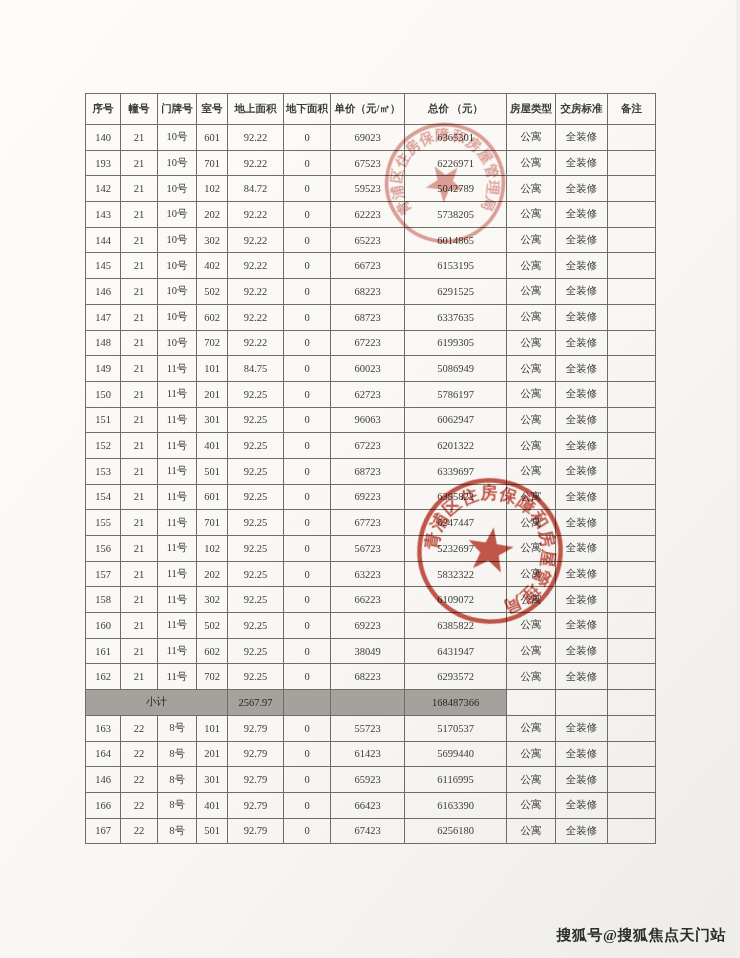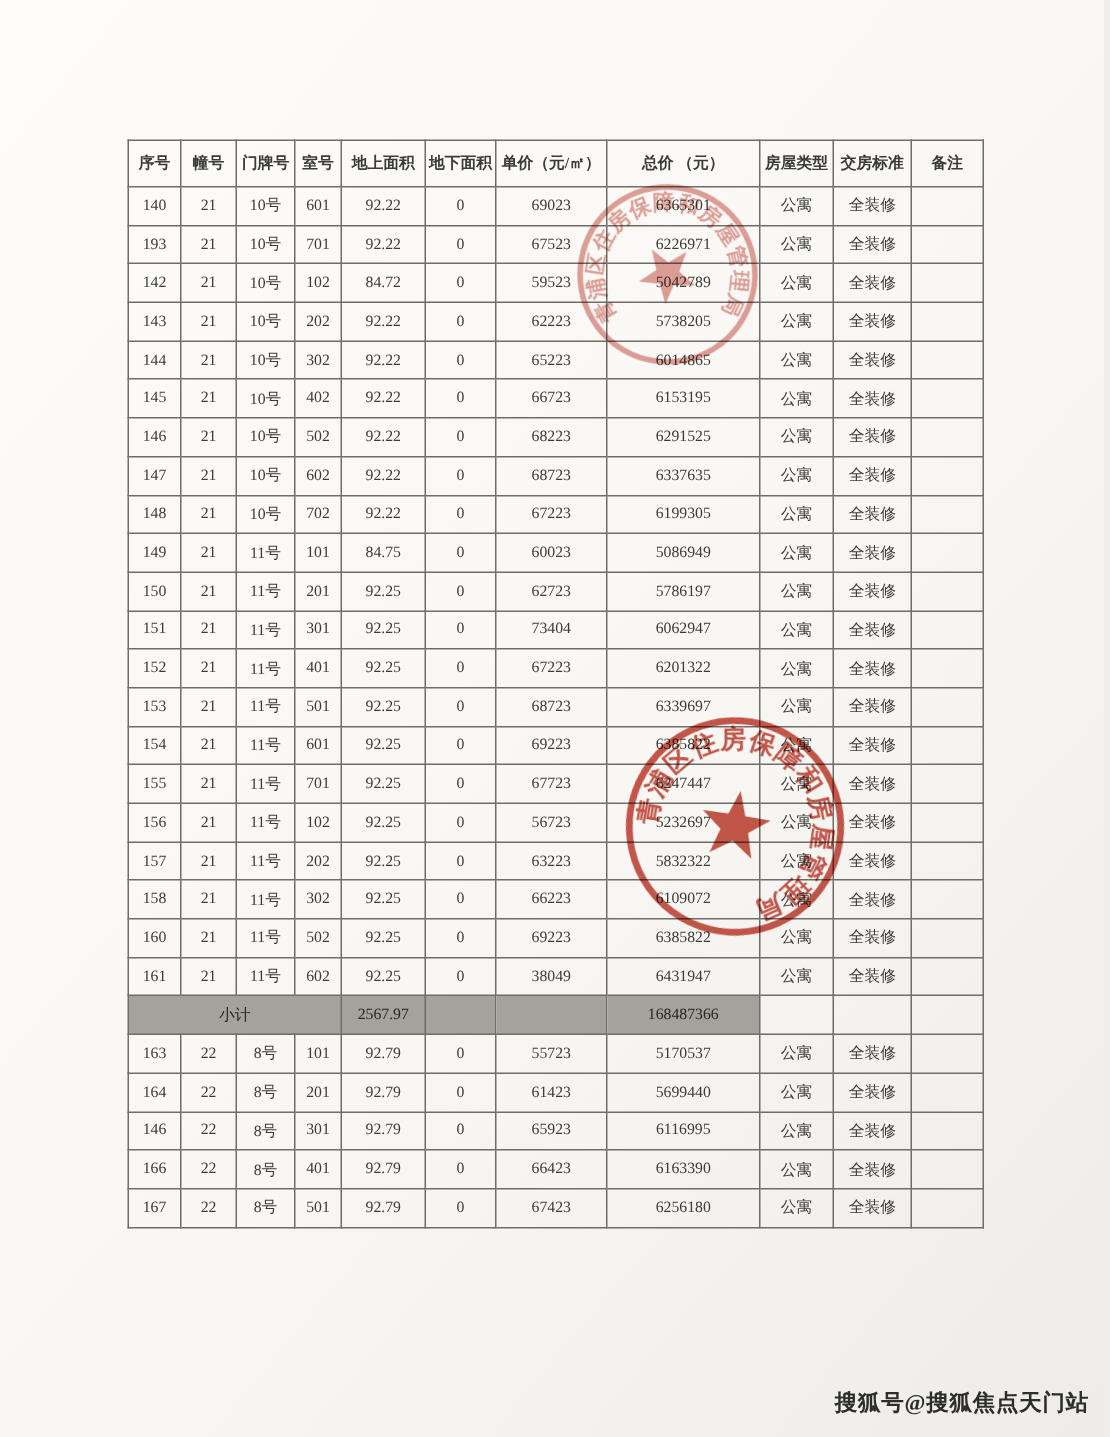--- a/index.html
+++ b/index.html
@@ -211,21 +211,21 @@
           <td>全装修</td>
           <td></td>
         </tr>
         <tr>
           <td>151</td>
           <td>21</td>
           <td>11号</td>
           <td>301</td>
           <td>92.25</td>
           <td>0</td>
-          <td>73404</td>
+          <td>96063</td>
           <td>6062947</td>
           <td>公寓</td>
           <td>全装修</td>
           <td></td>
         </tr>
         <tr>
           <td>152</td>
           <td>21</td>
           <td>11号</td>
           <td>401</td>
@@ -330,20 +330,33 @@
         </tr>
         <tr>
           <td>161</td>
           <td>21</td>
           <td>11号</td>
           <td>602</td>
           <td>92.25</td>
           <td>0</td>
           <td>38049</td>
           <td>6431947</td>
+          <td>公寓</td>
+          <td>全装修</td>
+          <td></td>
+        </tr>
+        <tr>
+          <td>162</td>
+          <td>21</td>
+          <td>11号</td>
+          <td>702</td>
+          <td>92.25</td>
+          <td>0</td>
+          <td>68223</td>
+          <td>6293572</td>
           <td>公寓</td>
           <td>全装修</td>
           <td></td>
         </tr>
         <tr>
           <td colspan="4" class="shade">小计</td>
           <td class="shade">2567.97</td>
           <td class="shade"></td>
           <td class="shade"></td>
           <td class="shade">168487366</td>

